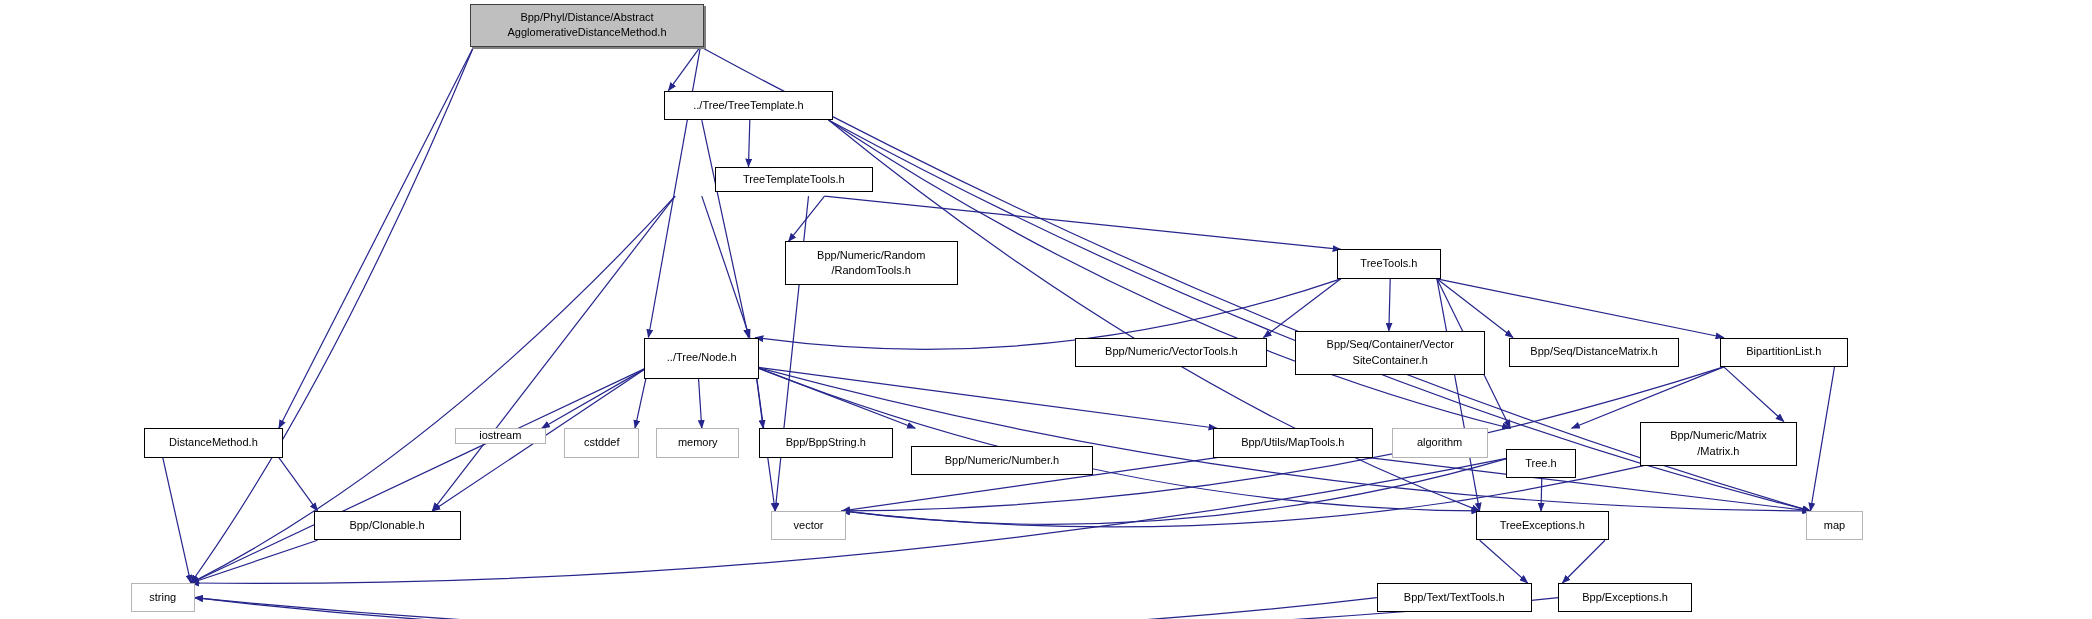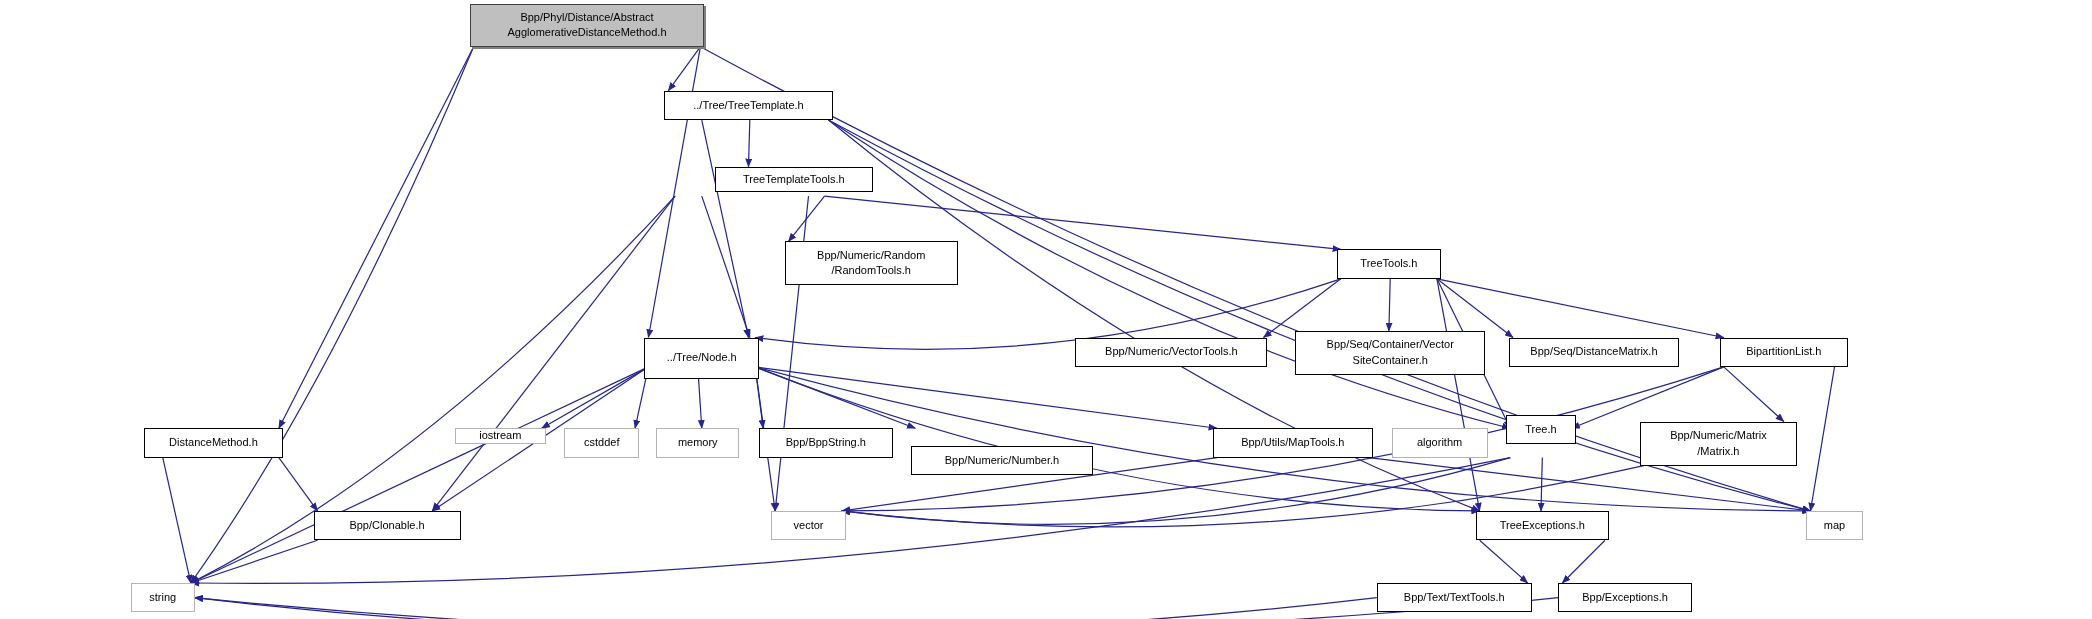--- a/index.html
+++ b/index.html
@@ -136,21 +136,21 @@
       <div class="node" style="left: 1508.96px; top: 337.515px; width: 170px; height: 29.3491px; align-items: center;"><span class="node-label">Bpp/Seq/DistanceMatrix.h</span></div>
       <div class="node" style="left: 1719.76px; top: 337.515px; width: 128.082px; height: 29.3491px;"><span class="node-label">BipartitionList.h</span></div>
       <div class="node" style="left: 144.092px; top: 428.231px; width: 138.755px; height: 29.3491px;"><span class="node-label">DistanceMethod.h</span></div>
       <div class="node system" style="left: 454.957px; top: 428.231px; width: 90.7245px; height: 16px;"><span class="node-label">iostream</span></div>
       <div class="node system" style="left: 564.36px; top: 428.231px; width: 74.7143px; height: 29.3491px;"><span class="node-label">cstddef</span></div>
       <div class="node system" style="left: 656.418px; top: 428.231px; width: 82.7194px; height: 29.3491px;"><span class="node-label">memory</span></div>
       <div class="node" style="left: 759.151px; top: 428.231px; width: 133.418px; height: 29.3491px;"><span class="node-label">Bpp/BppString.h</span></div>
       <div class="node" style="left: 911.247px; top: 446px; width: 181.449px; height: 29.3491px;"><span class="node-label">Bpp/Numeric/Number.h</span></div>
       <div class="node" style="left: 1212.77px; top: 428.231px; width: 160.102px; height: 29.3491px;"><span class="node-label">Bpp/Utils/MapTools.h</span></div>
       <div class="node system" style="left: 1391.55px; top: 428.231px; width: 96.0612px; height: 29.3491px;"><span class="node-label">algorithm</span></div>
-      <div class="node" style="left: 1506.29px; top: 415px; width: 69.3776px; height: 29.3491px;"><span class="node-label">Tree.h</span></div>
+      <div class="node" style="left: 1506.29px; top: 449px; width: 69.3776px; height: 29.3491px;"><span class="node-label">Tree.h</span></div>
       <div class="node" style="left: 1639.71px; top: 421.56px; width: 157.434px; height: 44.0237px;"><span class="node-label">Bpp/Numeric/Matrix
 /Matrix.h</span></div>
       <div class="node" style="left: 313.533px; top: 510.942px; width: 147px; height: 29.3491px;"><span class="node-label">Bpp/Clonable.h</span></div>
       <div class="node system" style="left: 771.158px; top: 510.942px; width: 74.7143px; height: 29.3491px;"><span class="node-label">vector</span></div>
       <div class="node" style="left: 1475.61px; top: 510.942px; width: 133.418px; height: 29.3491px;"><span class="node-label">TreeExceptions.h</span></div>
       <div class="node system" style="left: 1806.48px; top: 510.942px; width: 56.0357px; height: 29.3491px;"><span class="node-label">map</span></div>
       <div class="node system" style="left: 130.75px; top: 582.981px; width: 64.0408px; height: 29.3491px;"><span class="node-label">string</span></div>
       <div class="node" style="left: 1376.88px; top: 582.981px; width: 154.765px; height: 29.3491px;"><span class="node-label">Bpp/Text/TextTools.h</span></div>
       <div class="node" style="left: 1558.33px; top: 582.981px; width: 133.418px; height: 29.3491px;"><span class="node-label">Bpp/Exceptions.h</span></div>
     </div>

